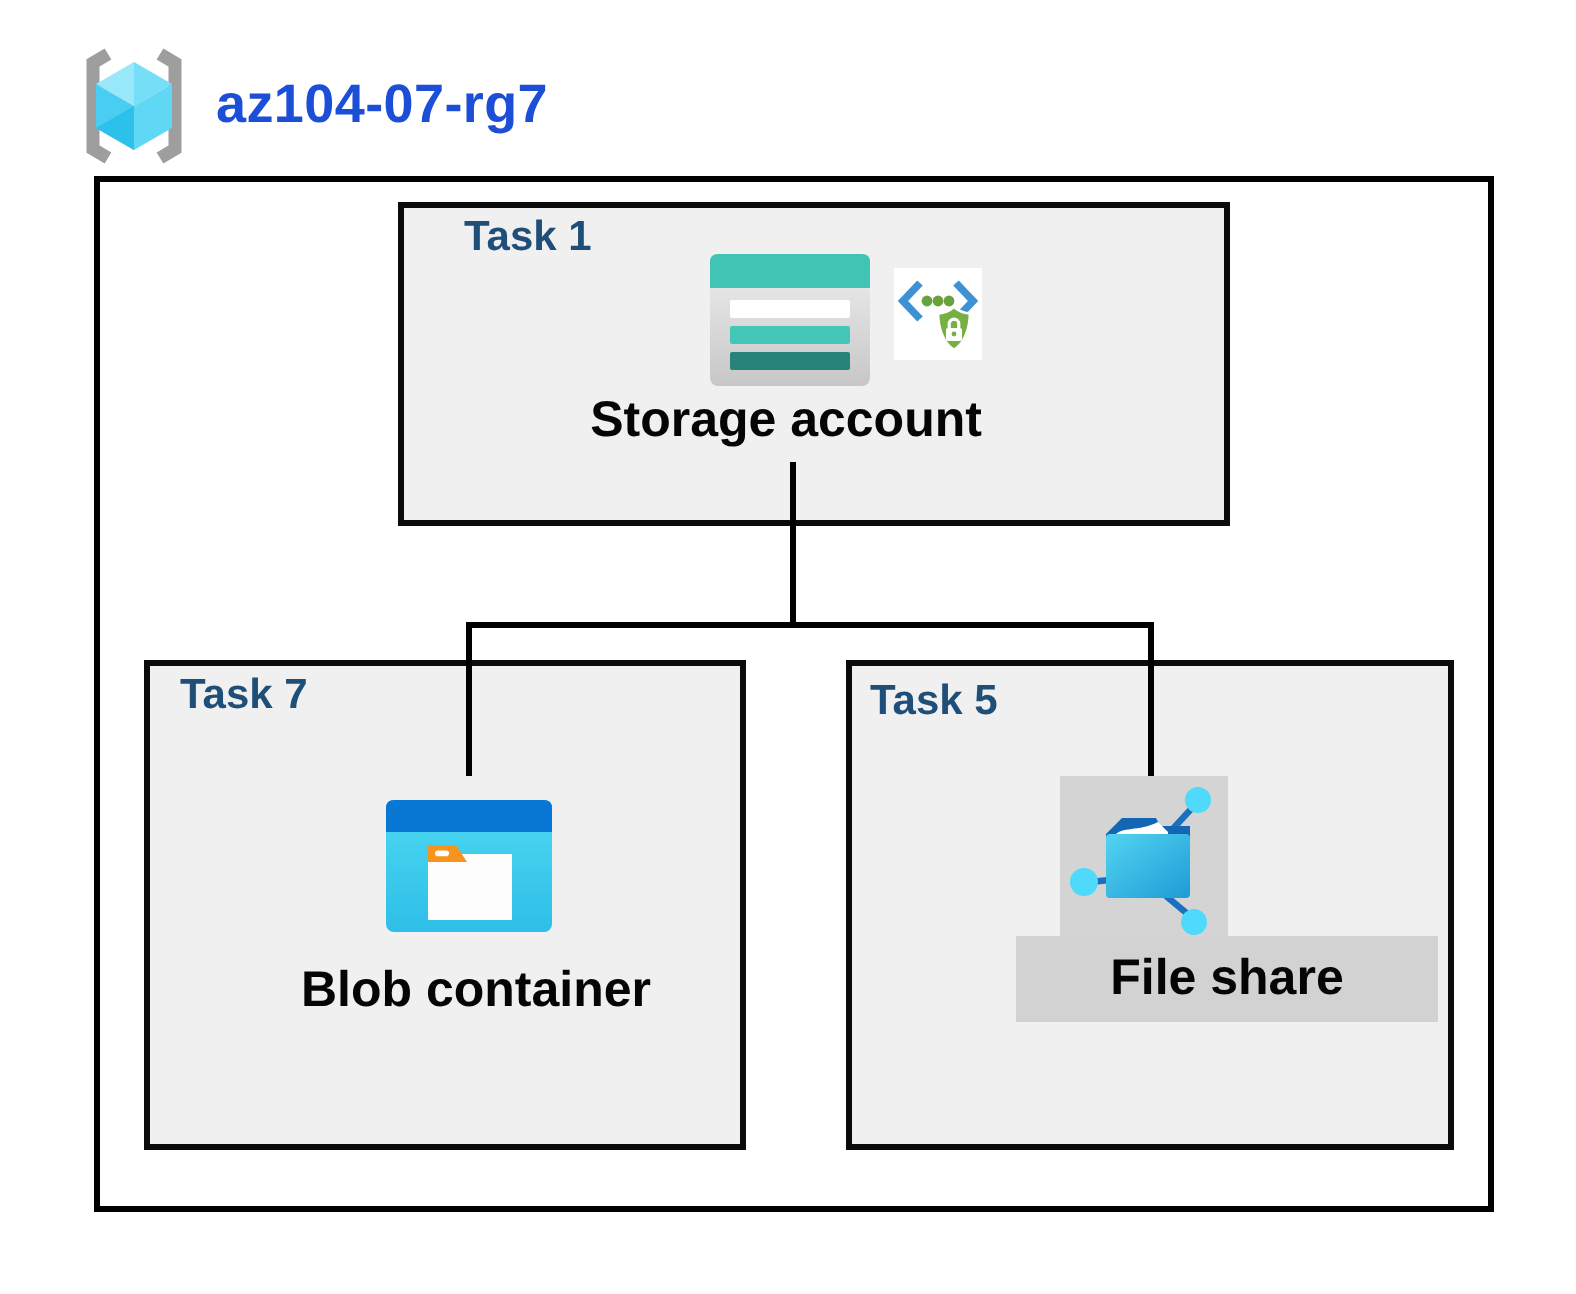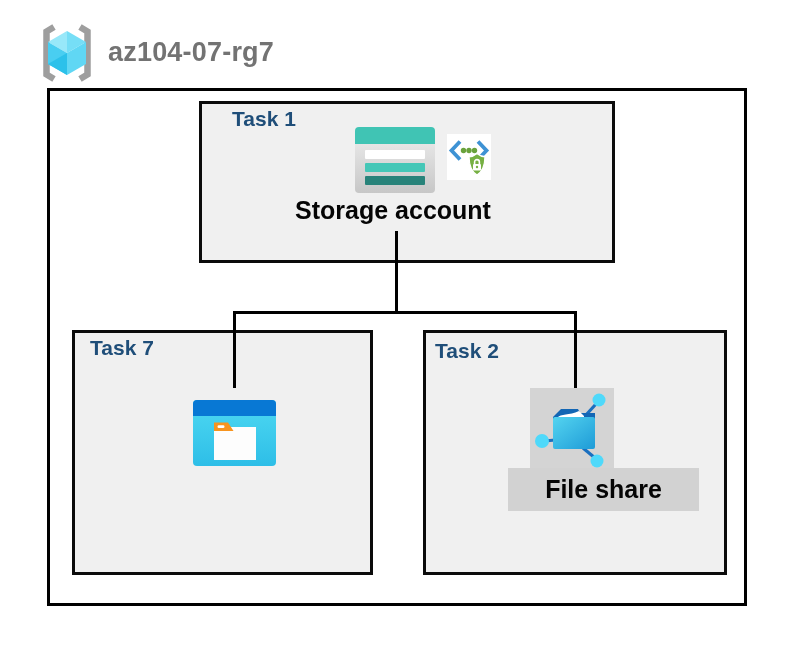--- a/index.html
+++ b/index.html
@@ -4,21 +4,21 @@
 <style>
   html,body { margin:0; padding:0; background:#ffffff; }
   .canvas {
     position:relative; width:788px; height:647px; background:#ffffff;
     font-family:"Liberation Sans", sans-serif; overflow:hidden;
   }
   
   .rg-icon { position:absolute; left:35px; top:23px; width:64px; height:60px; }
   .rg-title {
     position:absolute; left:108px; top:37px; font-size:27px; font-weight:700;
-    color:#737373; letter-spacing:0.2px; white-space:nowrap;
+    color:#1d4ed8; letter-spacing:0.2px; white-space:nowrap;
   }
   
   .outer-box {
     position:absolute; left:47px; top:88px; width:700px; height:518px;
     border:3px solid #000; box-sizing:border-box; background:#ffffff;
   }
   .task-box {
     position:absolute; background:#f0f0f0; border:3px solid #0b0b0b;
     box-sizing:border-box;
   }
@@ -49,21 +49,21 @@
   .storage-icon { left:355px; top:127px; }
   .sas-icon     { left:447px; top:134px; }
   .blob-icon    { left:193px; top:400px; }
   .file-icon    { left:533px; top:390px; }
   
   .file-highlight {
     position:absolute; left:530px; top:388px; width:84px; height:80px;
     background:#d4d4d4; z-index:2;
   }
   .file-label-bg {
-    position:absolute; left:508px; top:468px; width:191px; height:43px;
+    position:absolute; left:508px; top:468px; width:211px; height:43px;
     background:#d2d2d2; z-index:3; display:flex; align-items:center; justify-content:center;
   }
   .file-label-bg .file-label {
     font-size:25px; font-weight:700; color:#050505; white-space:nowrap;
   }
 </style>
 </head>
 <body>
 
 <div class="canvas">
@@ -87,21 +87,21 @@
   <div class="task-box task2"></div>
   <div class="task-box task3"></div>
 
   <div class="conn conn-v1"></div>
   <div class="conn conn-h"></div>
   <div class="conn conn-v2"></div>
   <div class="conn conn-v3"></div>
 
   <div class="task-label t1">Task 1</div>
   <div class="task-label t2">Task 7</div>
-  <div class="task-label t3">Task 2</div>
+  <div class="task-label t3">Task 5</div>
 
   <span class="icon storage-icon">
     <svg width="80" height="66" viewBox="0 0 80 66">
       <defs>
         <linearGradient id="sg" x1="0" y1="0" x2="0" y2="1">
           <stop offset="0" stop-color="#efefef"></stop>
             <stop offset="1" stop-color="#c7c7c7"></stop>
         </linearGradient>
       </defs>
       <rect x="0" y="0" width="80" height="66" rx="4" fill="url(#sg)"></rect>
@@ -135,20 +135,21 @@
             <stop offset="1" stop-color="#2EBEE7"></stop>
         </linearGradient>
       </defs>
       <rect width="83" height="66" rx="4" fill="url(#bg2)"></rect>
       <path d="M0,16 L0,4 Q0,0 4,0 L79,0 Q83,0 83,4 L83,16 Z" fill="#0878D4"></path>
       <rect x="21" y="27" width="42" height="33" fill="#FDFDFD"></rect>
       <polygon points="21,22.5 35,22.5 40.5,31 21,31" fill="#F7941E"></polygon>
       <rect x="24.5" y="25.3" width="7" height="2.8" rx="1.4" fill="#ffffff"></rect>
     </svg>
   </span>
+  <div class="resource-label blob-label">Blob container</div>
 
   <div class="file-highlight"></div>
   <span class="icon file-icon">
     <svg width="78" height="78" viewBox="0 0 78 78">
       <path d="M63,14 L52,26" stroke="#1A6FBF" stroke-width="3.2" fill="none"></path>
       <path d="M12,51 L22,50" stroke="#1A6FBF" stroke-width="3.2" fill="none"></path>
       <path d="M62,68 L50,58" stroke="#1A6FBF" stroke-width="3.2" fill="none"></path>
       <path d="M20,27 L28,19 L45,19 L47,23 L62,23 L62,34 L20,34 Z" fill="#1366B4"></path>
       <path d="M24,28 C28,23 36,26 46,21 L51,26 L51,30 L24,30 Z" fill="#ffffff"></path>
       <defs>

